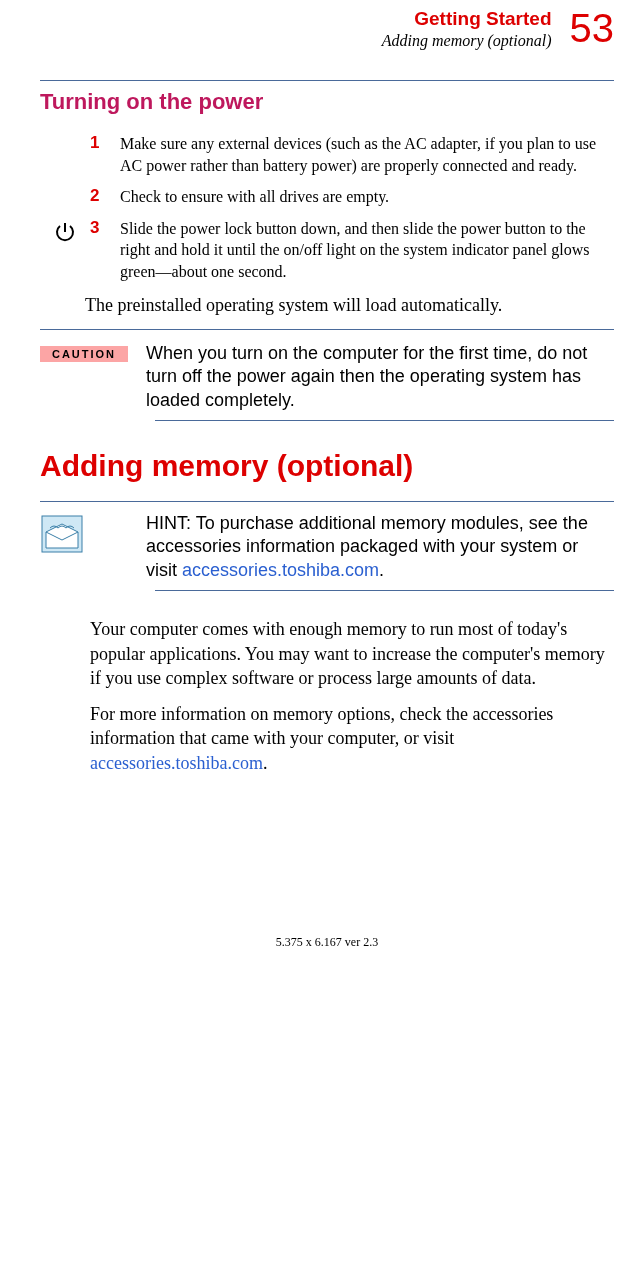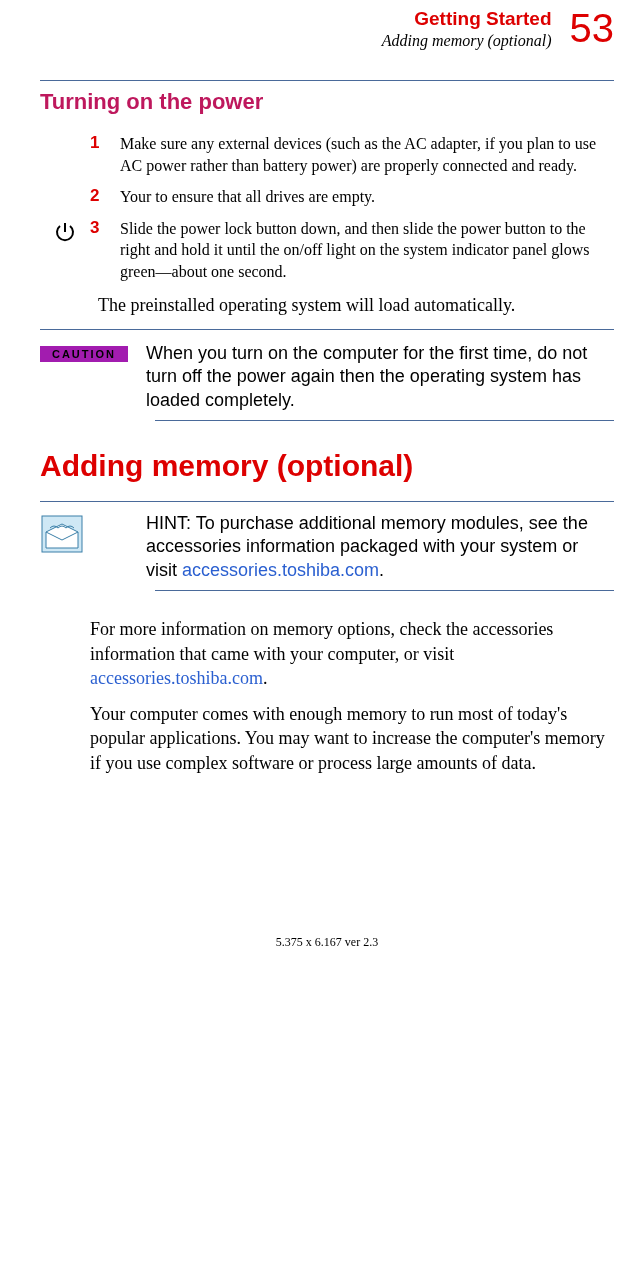--- a/index.html
+++ b/index.html
@@ -87,41 +87,41 @@
     font-weight: bold;
     font-size: 17px;
     text-align: left;
   }
   .step-text {
     flex: 1;
     font-size: 16px;
     line-height: 1.35;
   }
   .body-para {
-    margin-left: 58px;
+    margin-left: 45px;
     font-size: 18px;
     line-height: 1.35;
     margin-bottom: 12px;
   }
   .body-para-full {
     margin-left: 50px;
     font-size: 18px;
     line-height: 1.35;
     margin-bottom: 12px;
   }
   .caution-block {
     margin-top: 12px;
     margin-bottom: 8px;
   }
   .caution-row {
     display: flex;
     align-items: flex-start;
   }
   .caution-label {
-    background: #a21caf;
+    background: #fca5a5;
     color: #000;
     font-family: Arial, Helvetica, sans-serif;
     font-weight: bold;
     font-size: 11px;
     letter-spacing: 2px;
     padding: 2px 6px;
     margin-right: 18px;
     margin-top: 4px;
     flex-shrink: 0;
     width: 88px;
@@ -185,21 +185,21 @@
 
   <div class="step-row">
     <div class="icon-col"></div>
     <div class="num-col">1</div>
     <div class="step-text">Make sure any external devices (such as the AC adapter, if you plan to use AC power rather than battery power) are properly connected and ready.</div>
   </div>
 
   <div class="step-row">
     <div class="icon-col"></div>
     <div class="num-col">2</div>
-    <div class="step-text">Your to ensure that all drives are empty.</div>
+    <div class="step-text">Check to ensure with all drives are empty.</div>
   </div>
 
   <div class="step-row">
     <div class="icon-col">
       <span>
         <svg width="24" height="24" viewBox="0 0 24 24" fill="none" stroke="#000" stroke-width="2">
           <path d="M12 3 L12 12"></path>
           <path d="M7 6 A8 8 0 1 0 17 6"></path>
         </svg>
       </span>
@@ -239,21 +239,21 @@
       </div>
       <div class="hint-text">
         <span>HINT: To purchase additional memory modules, see the accessories information packaged with your system or visit </span><span class="link">accessories.toshiba.com</span><span>.</span>
       </div>
     </div>
   </div>
 
   <hr class="rule-short">
   <br>
 
+  <div class="body-para-full">Your computer comes with enough memory to run most of today's popular applications. You may want to increase the computer's memory if you use complex software or process large amounts of data.</div>
+
   <div class="body-para-full">
     <span>For more information on memory options, check the accessories information that came with your computer, or visit </span><span class="link">accessories.toshiba.com</span><span>.</span>
   </div>
 
-  <div class="body-para-full">Your computer comes with enough memory to run most of today's popular applications. You may want to increase the computer's memory if you use complex software or process large amounts of data.</div>
-
   <div class="footer">5.375 x 6.167 ver 2.3</div>
 
 </div>
 
 </body></html>

